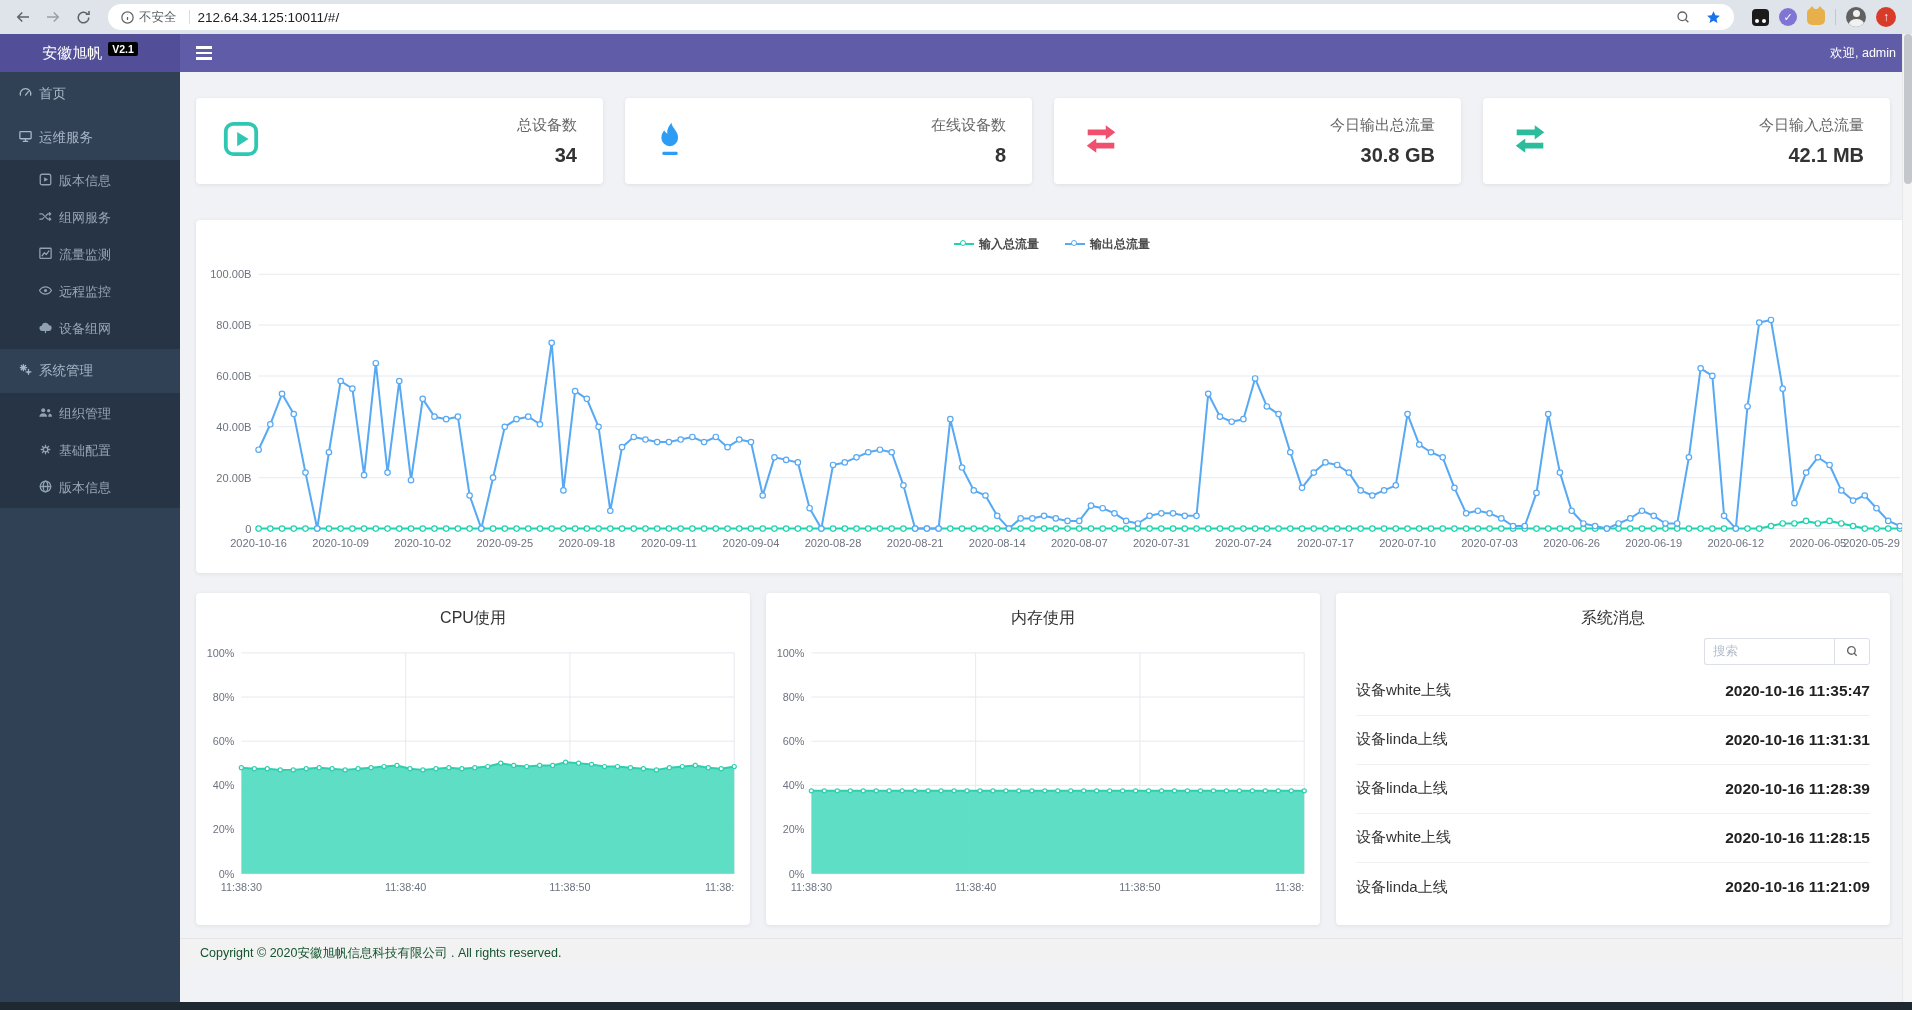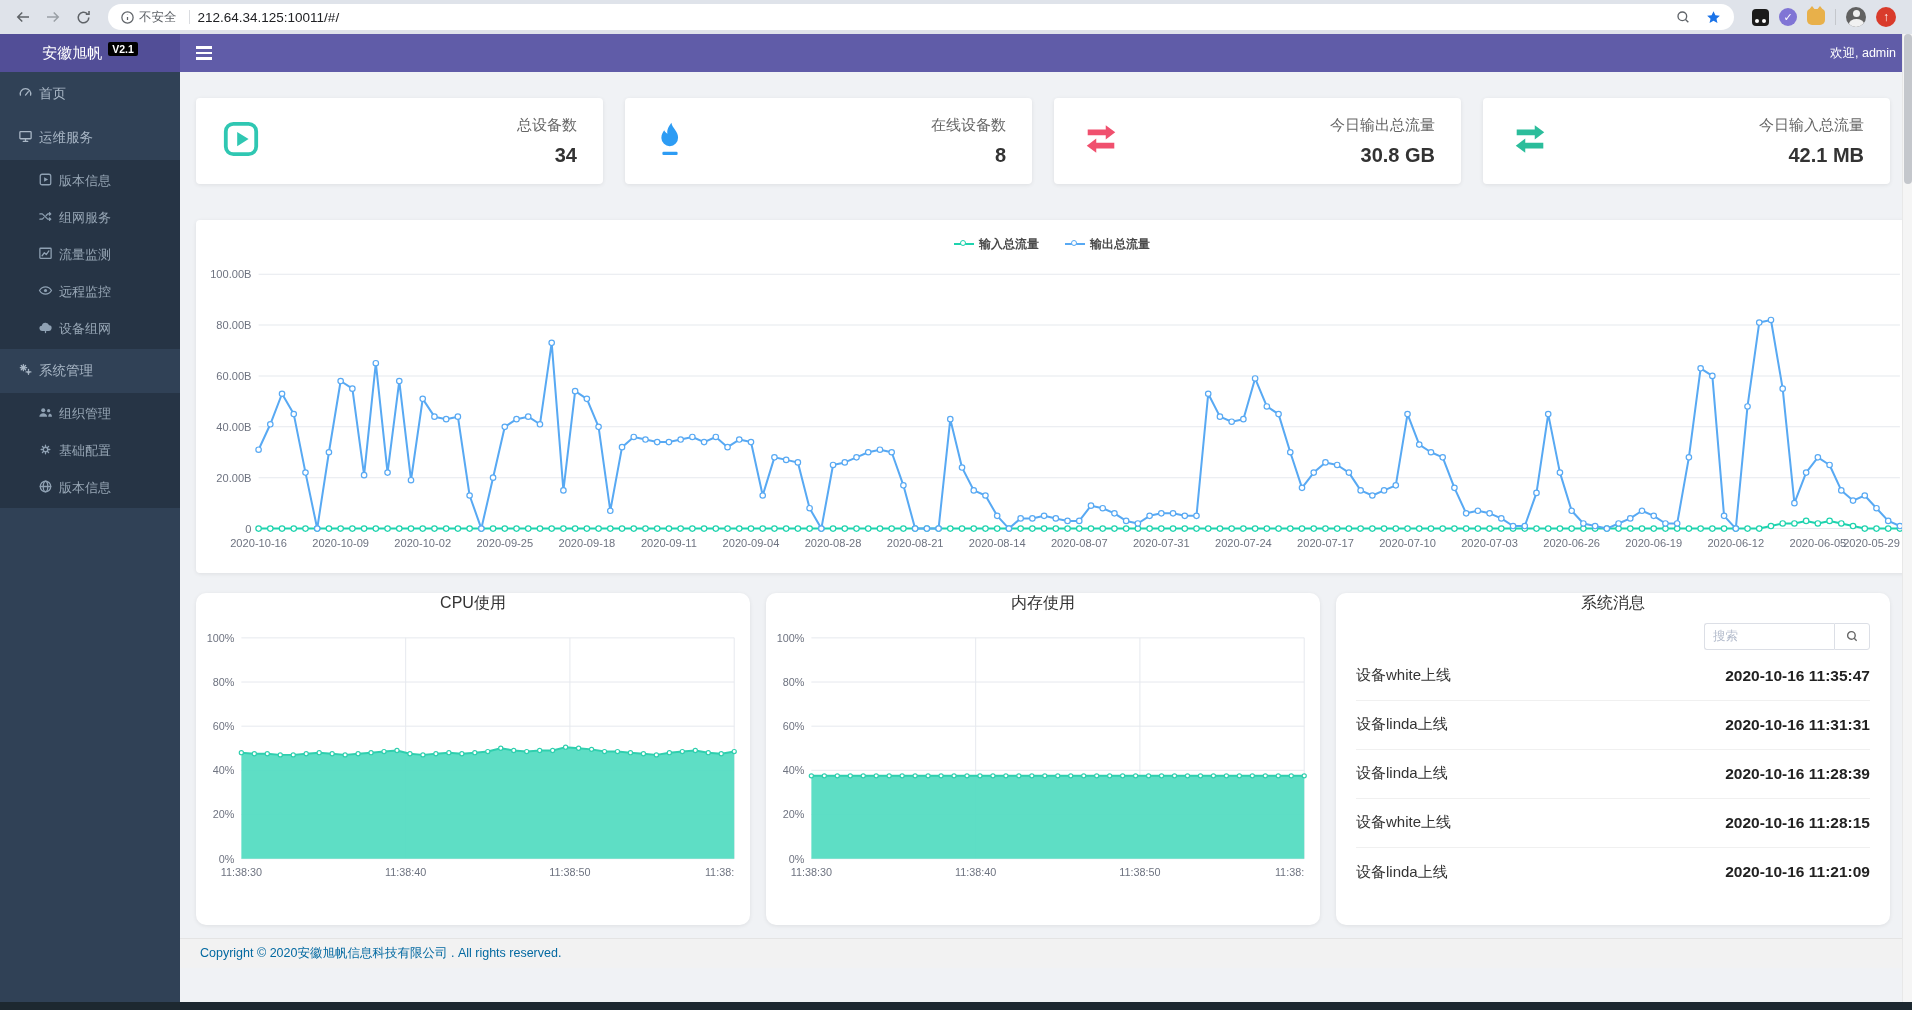--- a/index.html
+++ b/index.html
@@ -48,35 +48,35 @@
   .stat-value { color:#333; font-size:20px; font-weight:bold; margin-top:9px; }
   
   .chart-card { margin:36px 4px 0 16px; background:#fff; border-radius:4px; box-shadow:0 1px 4px rgba(0,0,0,.08); padding:14px 2px 4px 2px; }
   .legend-row { display:flex; justify-content:center; gap:26px; align-items:center; height:20px;font-weight:bold; }
   .legend-item { display:flex; align-items:center; cursor:pointer; }
   .legend-mark { position:relative; width:20px; height:2px; }
   .legend-mark i { position:absolute; left:6px; top:-3px; width:6px; height:6px; border-radius:50%; background:#fff; border:1.5px solid; }
   .legend-label { font-size:12px; color:#4a4a4a; margin-left:5px; }
   svg text.axis { font-size:11px; fill:#6e7380; }
   .bottom-row { display:flex; gap:16px; margin:20px 22px 0 16px; }
-  .panel { flex:1; background:#fff; border-radius:10px; box-shadow:0 1px 4px rgba(0,0,0,.08); height:332px; overflow:hidden; }
+  .panel { flex:1; background:#fff; border-radius:4px; box-shadow:0 1px 4px rgba(0,0,0,.08); padding-top:15px; height:332px; overflow:hidden; }
   .panel-title { text-align:center; font-size:16px; color:#333; }
   .panel svg.chart { margin-top:14px; }
   
   .search-row { display:flex; justify-content:flex-end; align-items:center; padding:9px 20px 2px; }
   .search-input { width:130px; height:27px; border:1px solid #dcdfe6; border-right:none; border-radius:3px 0 0 3px; padding:0 8px; font-size:12.5px; color:#14532d; outline:none; }
   .search-input::placeholder { color:#b4bccc; }
   .search-btn { width:36px; height:27px; border:1px solid #dcdfe6; border-radius:0 3px 3px 0; background:#fff; display:flex; align-items:center; justify-content:center; cursor:pointer; }
   .msg-list { list-style:none; padding:0 20px; }
   .msg-row { height:49px; display:flex; align-items:center; justify-content:space-between; border-bottom:1px solid #f0f0f0; }
   .msg-row:last-child { border-bottom:none; }
   .msg-text { font-size:15px; color:#333; }
   .msg-time { font-size:15.5px; font-weight:bold; color:#222; }
   
-  .page-footer { margin-top:13px; height:30px; line-height:29px; background:#f2f2f2; border-top:1px solid #e4e4e4; color:#0369a1; font-size:12.5px; padding-left:20px; }
+  .page-footer { margin-top:13px; height:30px; line-height:29px; background:#f2f2f2; border-top:1px solid #e4e4e4; color:#14532d; font-size:12.5px; padding-left:20px; }
   .bottom-strip { height:8px; background:#1d2830; width:100%; }
   
   .scrollbar { position:absolute; right:0; top:34px; bottom:8px; width:10px; background:#f5f5f5; border-left:1px solid #e8e8e8; }
   .scroll-thumb { position:absolute; top:0; left:1px; width:8px; height:150px; background:#c4c7cc; border-radius:4px; }
 </style>
 </head>
 <body>
 
 <div class="chrome">
   <div class="nav-btn">

